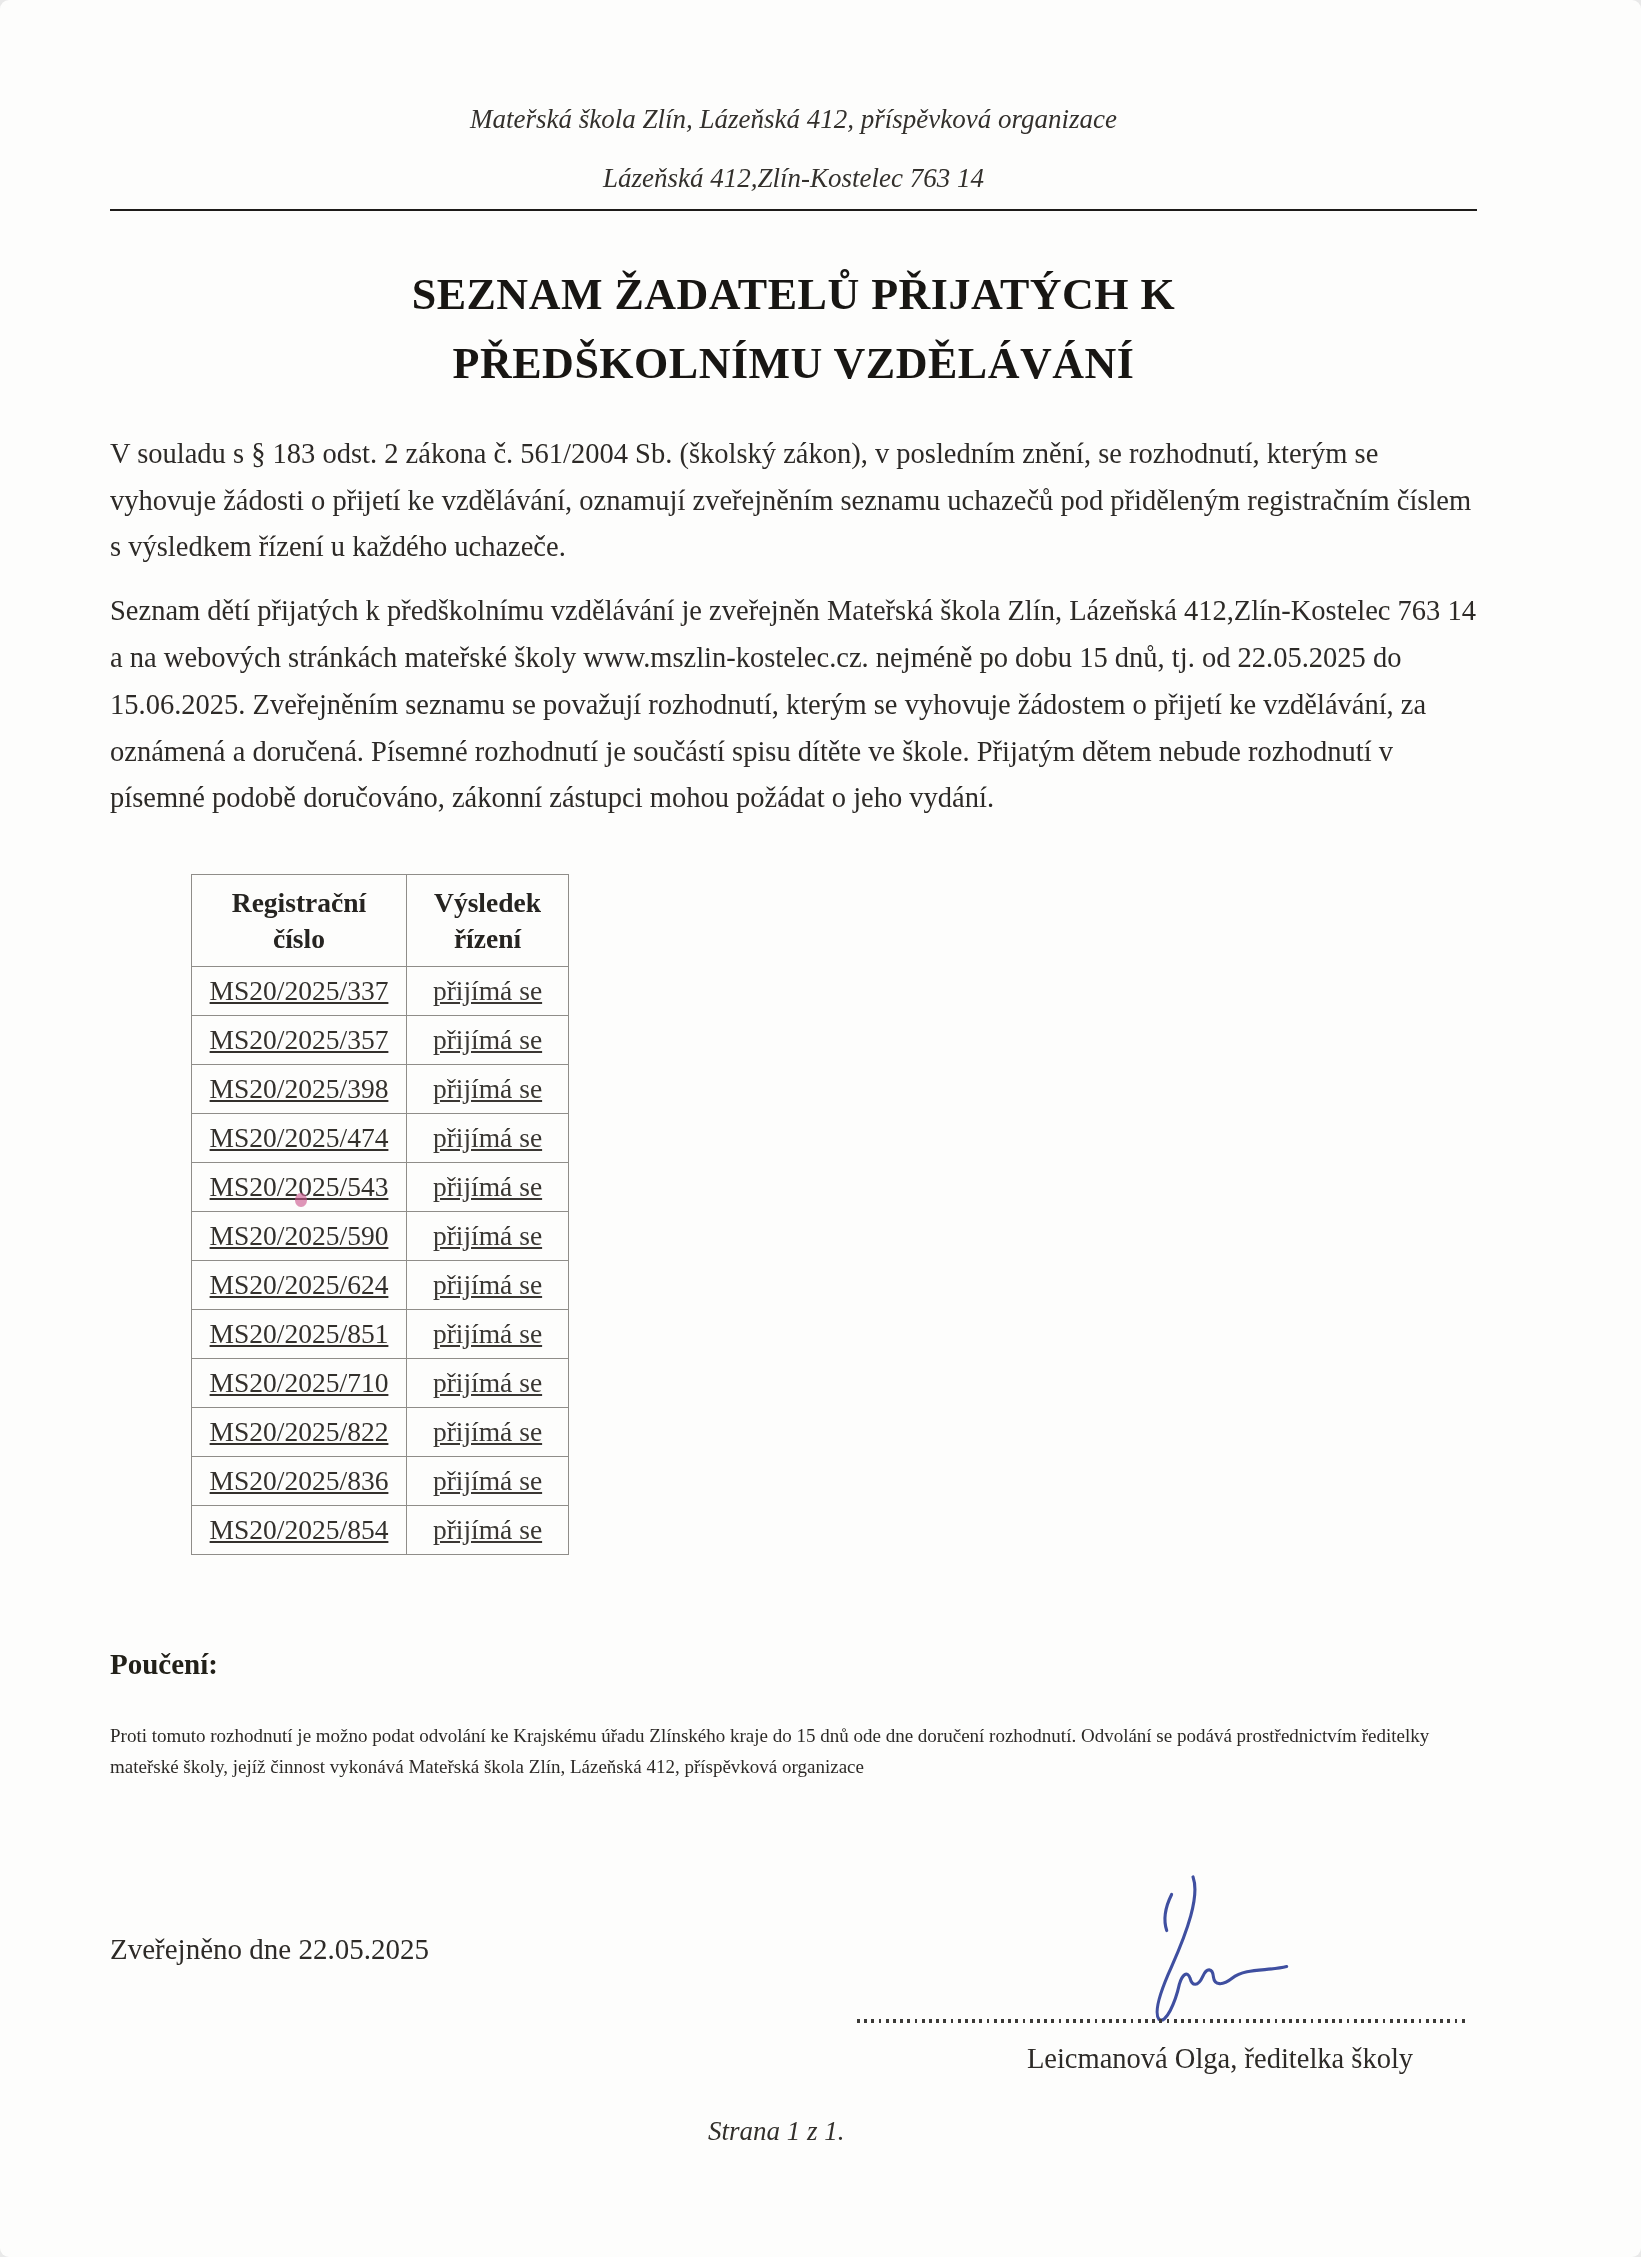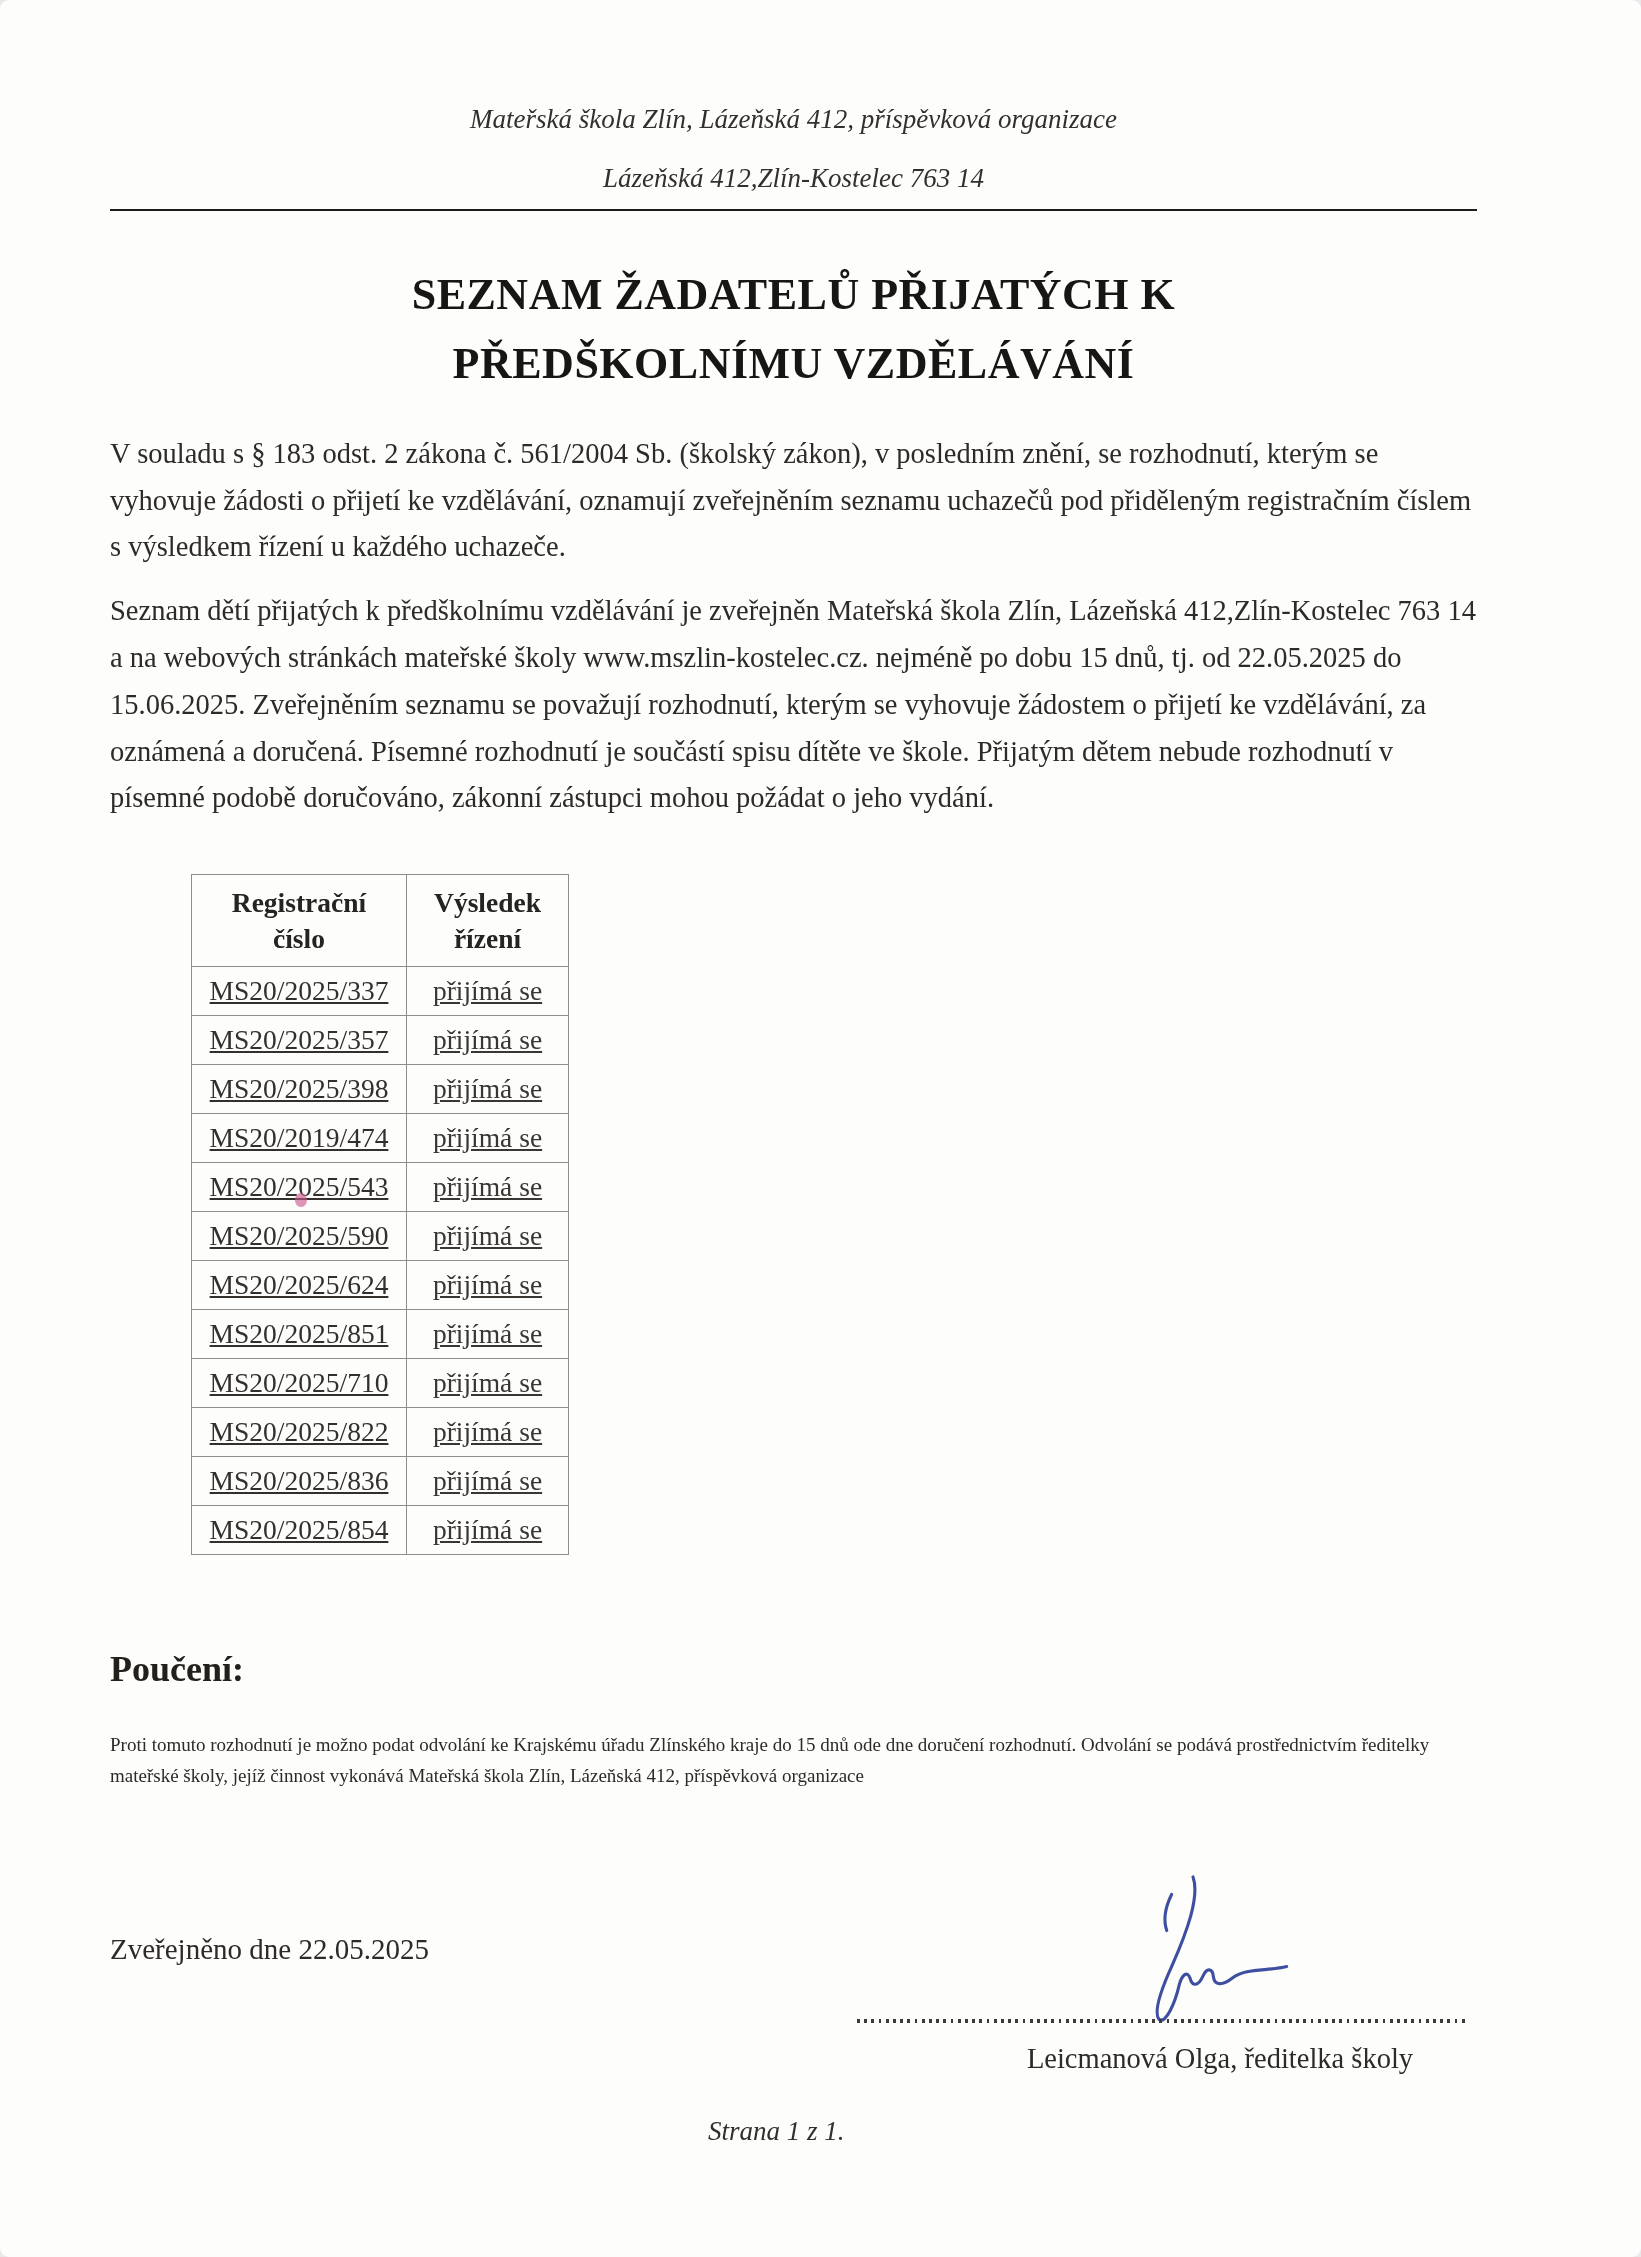--- a/index.html
+++ b/index.html
@@ -51,21 +51,21 @@
     font-size: 27.5px;
     line-height: 1.3;
     padding: 9.7px 11.6px;
     color: #262421;
   }
   .reg-table col.c-reg { width: 215px; }
   .reg-table col.c-res { width: 162px; }
   .reg-table td { height: 49px; padding: 1.9px 9.7px; text-decoration: underline; }
   .reg-table td.res { color: #3a3733; }
 
-  .notice-heading { margin-top: 93px; font-size: 36px; font-weight: 700; color: #222019; }
+  .notice-heading { margin-top: 93px; font-size: 29px; font-weight: 700; color: #222019; }
   .notice-par { margin-top: 40px; font-size: 19px; line-height: 1.62; }
 
   .published { position: absolute; left: 110px; top: 1933px; font-size: 29px; color: #2d2a27; }
 
   .sig-block { position: absolute; left: 857px; top: 1881px; width: 610px; height: 222px; }
   .sig-scribble { position: absolute; left: 220px; top: -7.7px; width: 236px; height: 156px; }
   .sig-dotline {
     position: absolute; left: 0; top: 138px; width: 610px; height: 3.9px;
     background-image: repeating-linear-gradient(90deg, #3c3a37 0 2.9px, transparent 2.9px 7.2px);
   }
@@ -110,21 +110,21 @@
           </tr>
         <tr>
             <td>MS20/2025/357</td>
             <td class="res">přijímá se</td>
           </tr>
         <tr>
             <td>MS20/2025/398</td>
             <td class="res">přijímá se</td>
           </tr>
         <tr>
-            <td>MS20/2019/474</td>
+            <td>MS20/2025/474</td>
             <td class="res">přijímá se</td>
           </tr>
         <tr>
             <td>MS20/2025/543</td>
             <td class="res">přijímá se</td>
           </tr>
         <tr>
             <td>MS20/2025/590</td>
             <td class="res">přijímá se</td>
           </tr>

